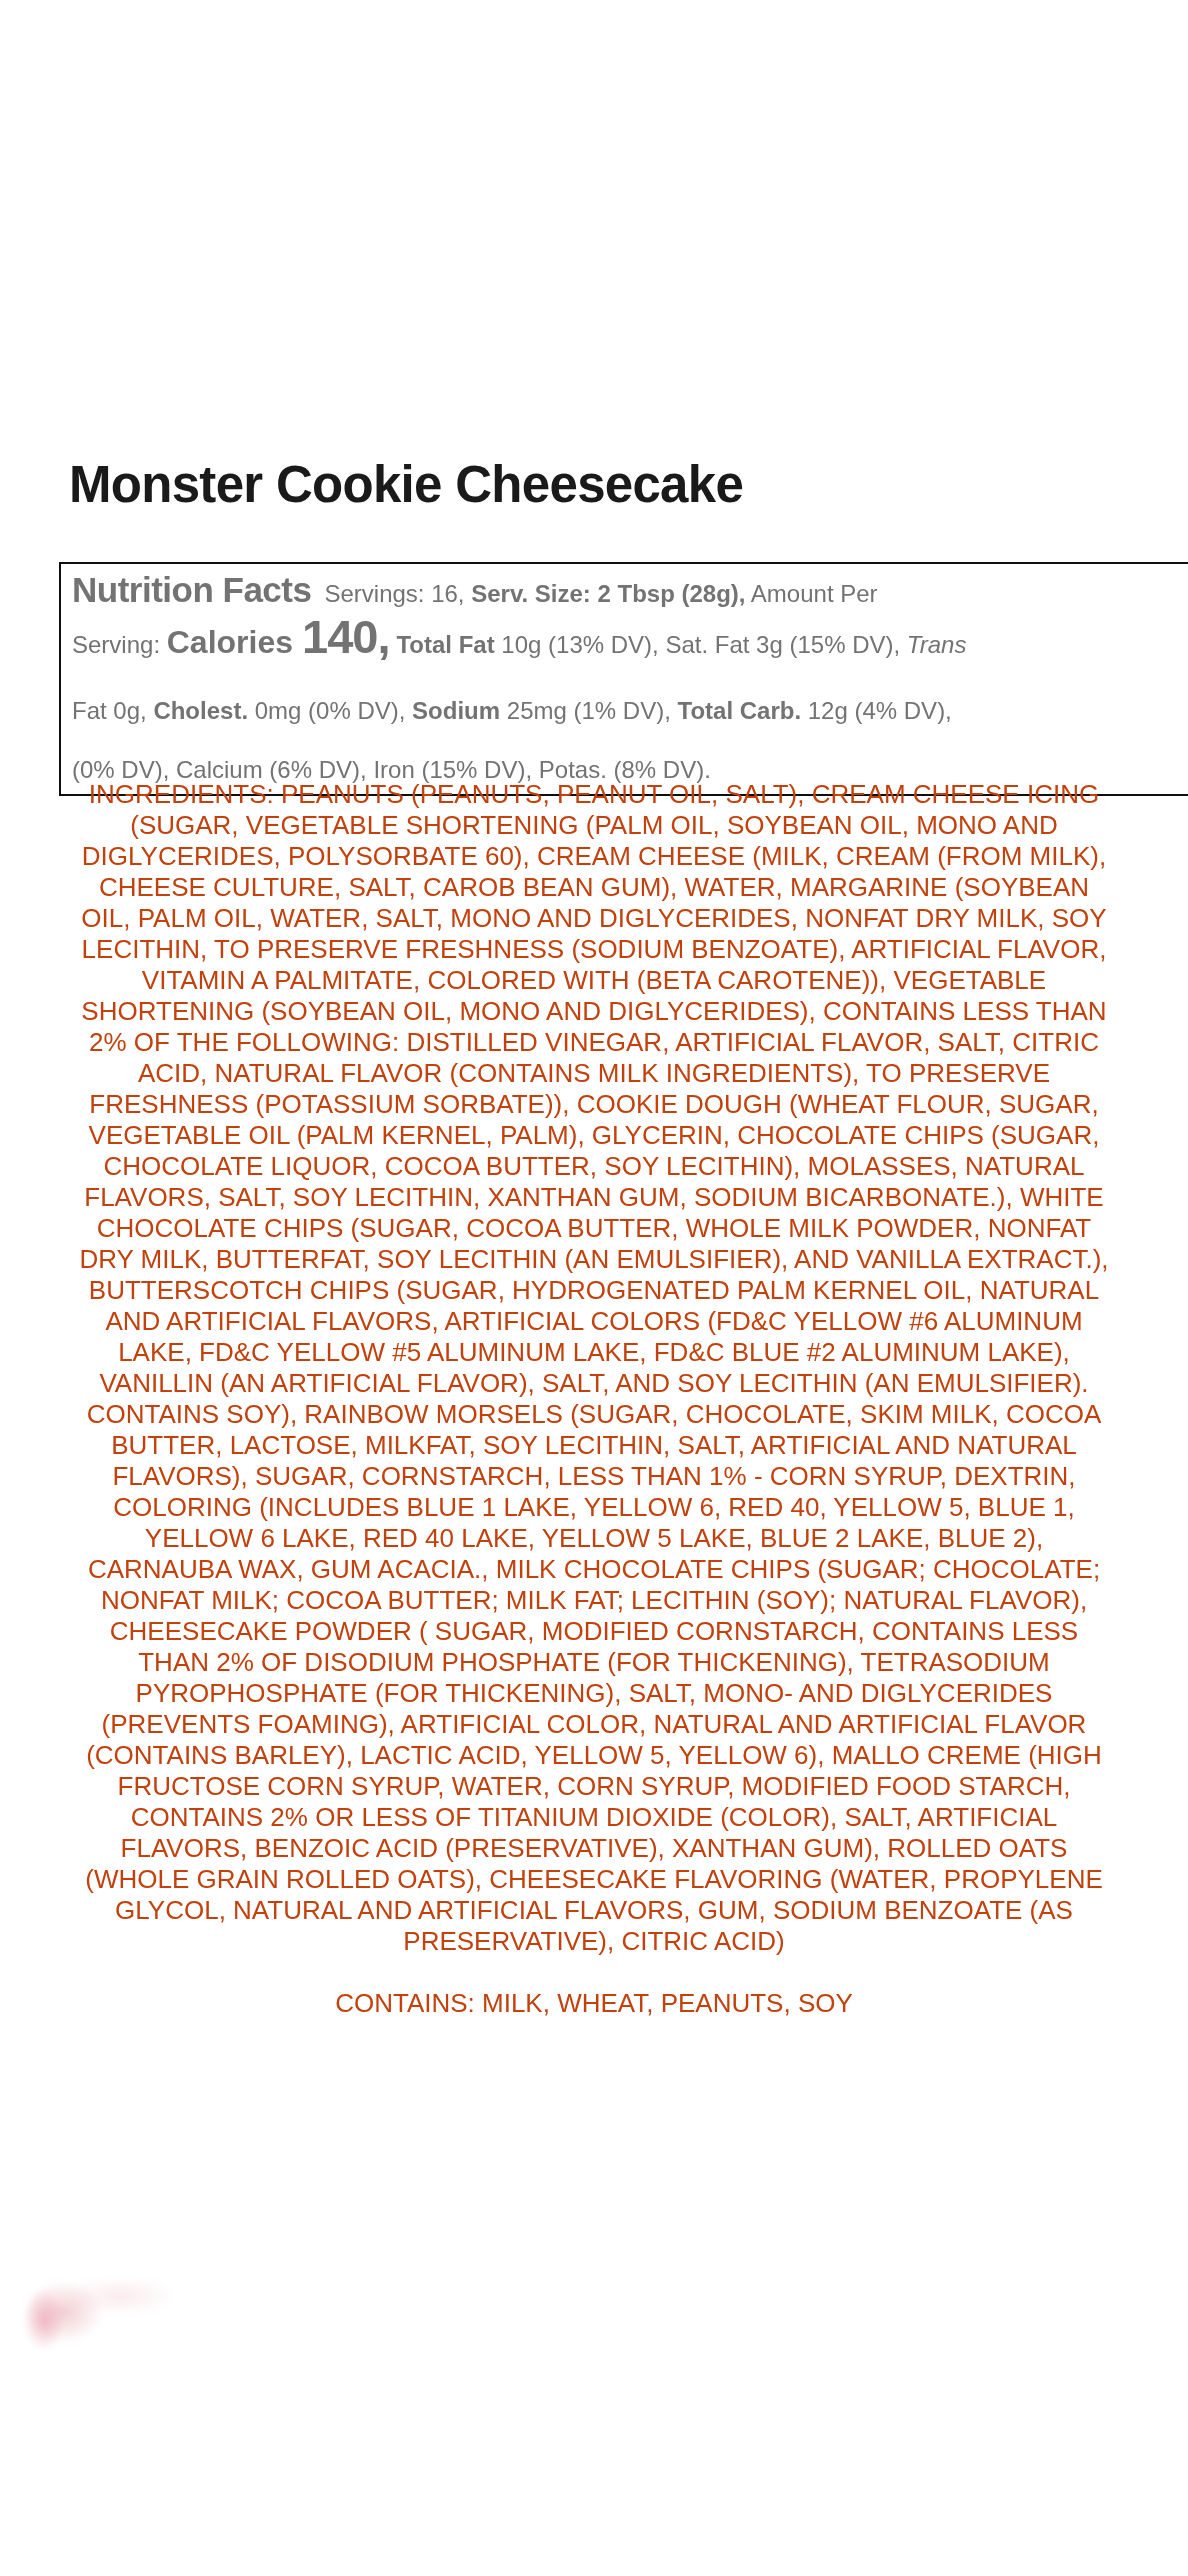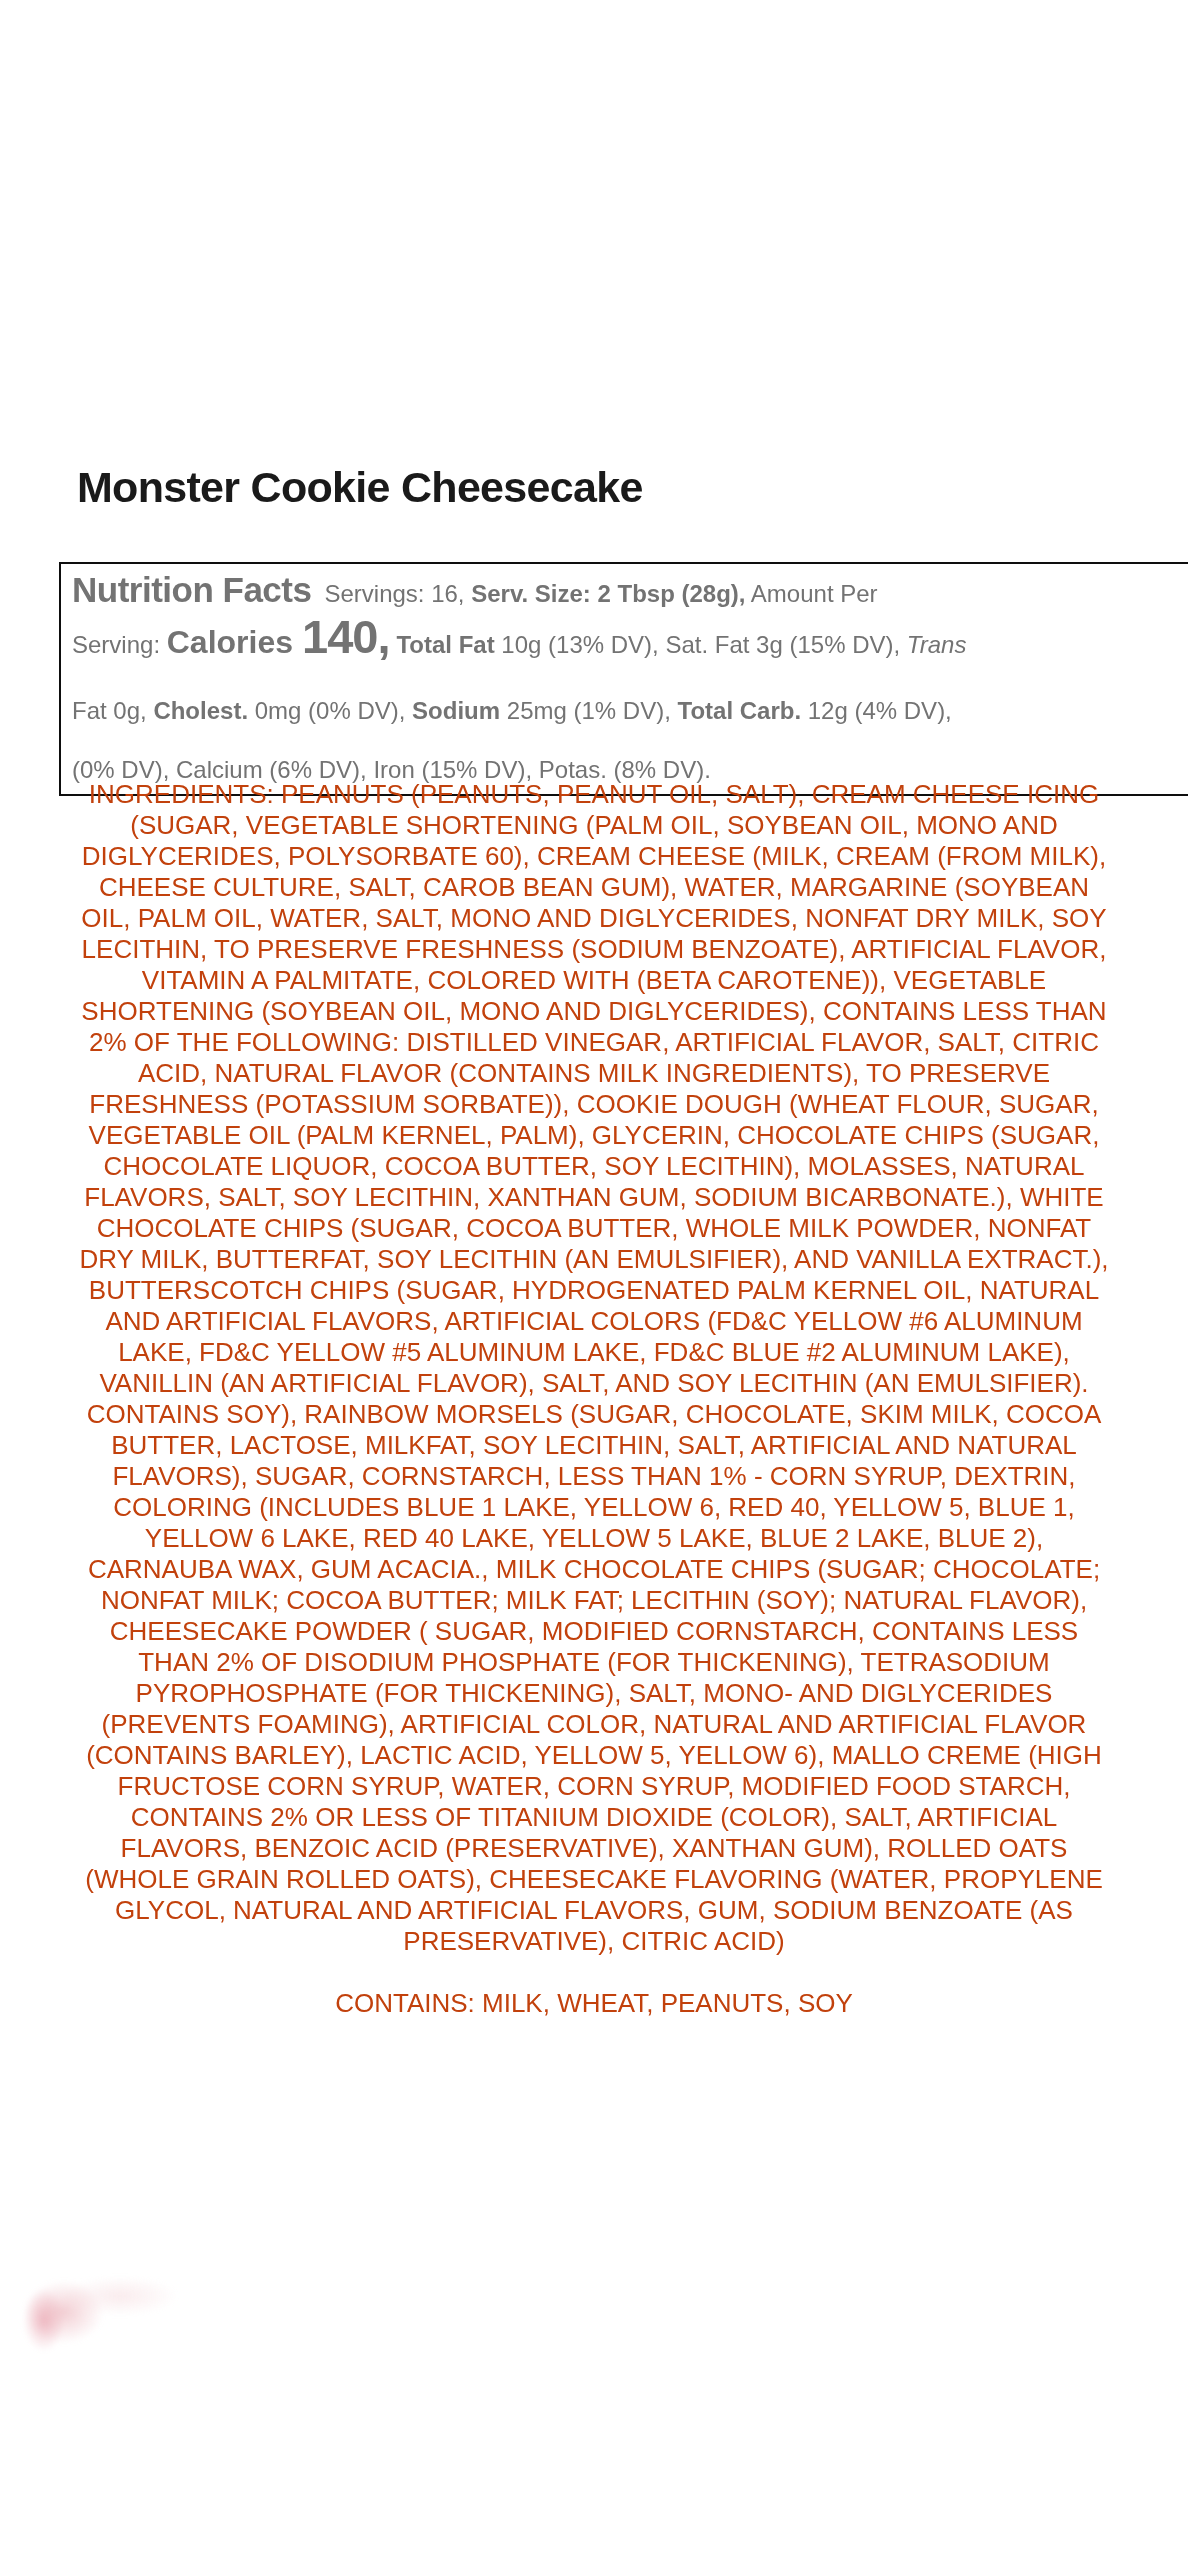--- a/index.html
+++ b/index.html
@@ -9,22 +9,22 @@
     height:2576px;
     background:#ffffff;
     font-family:"Liberation Sans", sans-serif;
     color:#222222;
     overflow:hidden;
   }
   .title{
     position:absolute;
     left:69px;
     top:455px;
-    margin:8px;
-    font-size:43px;
+    margin:0;
+    font-size:51px;
     font-weight:700;
     letter-spacing:-0.7px;
     color:#1a1a1a;
     white-space:nowrap;
   }
   .nf-box{
     position:absolute;
     left:59px;
     top:562px;
     width:1155px;

